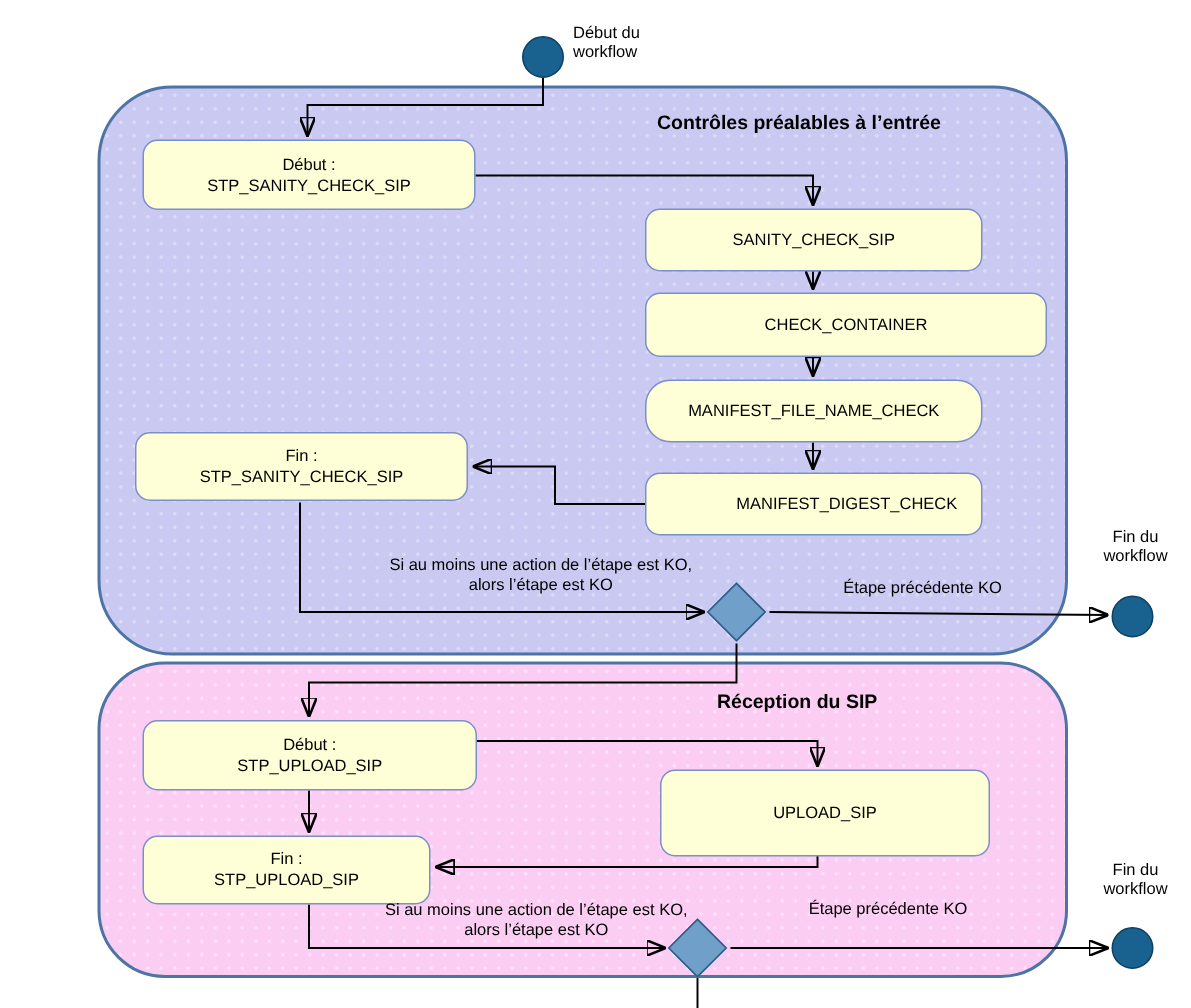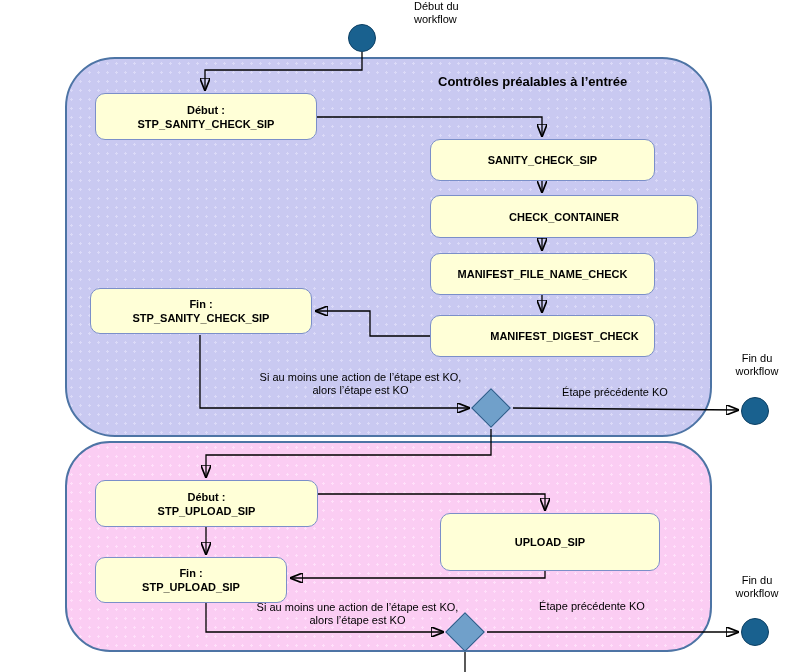--- a/index.html
+++ b/index.html
@@ -29,21 +29,20 @@
     position:absolute; font-weight:bold; font-size:13px; text-align:left;
   }
   .task {
     position:absolute;
     background:var(--task-fill, #ffffd7);
     border:1.5px solid var(--task-border, #7b8fc9);
     border-radius:10px;
     display:flex; align-items:center; justify-content:center;
     text-align:center; font-size:11px; line-height:14px;
     white-space:pre-line;
-    font-weight:bold;
   }
   .circle {
     position:absolute; width:28px; height:28px; border-radius:50%;
     background:var(--node-fill, #19618f);
     border:1px solid #0d4064;
   }
   .diamond {
     position:absolute; width:28px; height:28px;
     transform:rotate(45deg);
     background:var(--diamond-fill, #70a0ca);
@@ -59,20 +58,21 @@
 </style>
 </head>
 <body>
 
 <div class="canvas">
 
   <div class="group group1"></div>
   <div class="group group2"></div>
 
   <div class="group-title" style="left:438px; top:74px; width:270px;">Contrôles préalables à l’entrée</div>
+  <div class="group-title" style="left:478px; top:460px; width:270px;">Réception du SIP</div>
 
   <svg class="wires" viewBox="0 0 794 672">
     <defs>
       <marker id="arrow" markerWidth="10" markerHeight="8" refX="10" refY="4" orient="auto">
         <path d="M0,0 L10,4 L0,8 Z" fill="#000" stroke="none"></path>
       </marker>
     </defs>
     <path d="M362,52 V70 H205 V91" marker-end="url(#arrow)"></path>
     <path d="M317,117 H542 V137" marker-end="url(#arrow)"></path>
     <path d="M542,181 V193" marker-end="url(#arrow)"></path>
@@ -94,32 +94,32 @@
   <div class="circle" style="left:741px; top:397px;"></div>
   <div class="circle" style="left:741px; top:618px;"></div>
 
   <div class="diamond" style="left:477px; top:394px;"></div>
   <div class="diamond" style="left:451px; top:618px;"></div>
 
   <div class="task" style="left:95px; top:93px; width:222px; height:47px;">Début :
 STP_SANITY_CHECK_SIP</div>
   <div class="task" style="left:430px; top:139px; width:225px; height:42px;">SANITY_CHECK_SIP</div>
   <div class="task" style="left:430px; top:195px; width:268px; height:43px;">CHECK_CONTAINER</div>
-  <div class="task" style="left:430px; top:253px; width:225px; height:42px;">MANIFEST_FILE_NAME_CHECK</div>
+  <div class="task" style="left:430px; top:253px; width:225px; height:42px;border-radius:17px;">MANIFEST_FILE_NAME_CHECK</div>
   <div class="task" style="left:430px; top:315px; width:225px; height:42px;padding-left:44px;">MANIFEST_DIGEST_CHECK</div>
   <div class="task" style="left:90px; top:288px; width:222px; height:46px;">Fin :
 STP_SANITY_CHECK_SIP</div>
 
   <div class="task" style="left:95px; top:480px; width:223px; height:47px;">Début :
 STP_UPLOAD_SIP</div>
   <div class="task" style="left:440px; top:513px; width:220px; height:58px;">UPLOAD_SIP</div>
   <div class="task" style="left:95px; top:557px; width:192px; height:46px;">Fin :
 STP_UPLOAD_SIP</div>
 
-  <div class="lbl" style="left:382px; top:0; width:70px;margin-left:32px;">Début du
+  <div class="lbl" style="left:382px; top:16px; width:70px;">Début du
 workflow</div>
   <div class="lbl center" style="left:717px; top:352px; width:80px;">Fin du
 workflow</div>
   <div class="lbl center" style="left:717px; top:574px; width:80px;">Fin du
 workflow</div>
   <div class="lbl center" style="left:238px; top:371px; width:245px;">Si au moins une action de l’étape est KO,
 alors l’étape est KO</div>
   <div class="lbl center" style="left:530px; top:386px; width:170px;">Étape précédente KO</div>
   <div class="lbl center" style="left:235px; top:601px; width:245px;">Si au moins une action de l’étape est KO,
 alors l’étape est KO</div>

